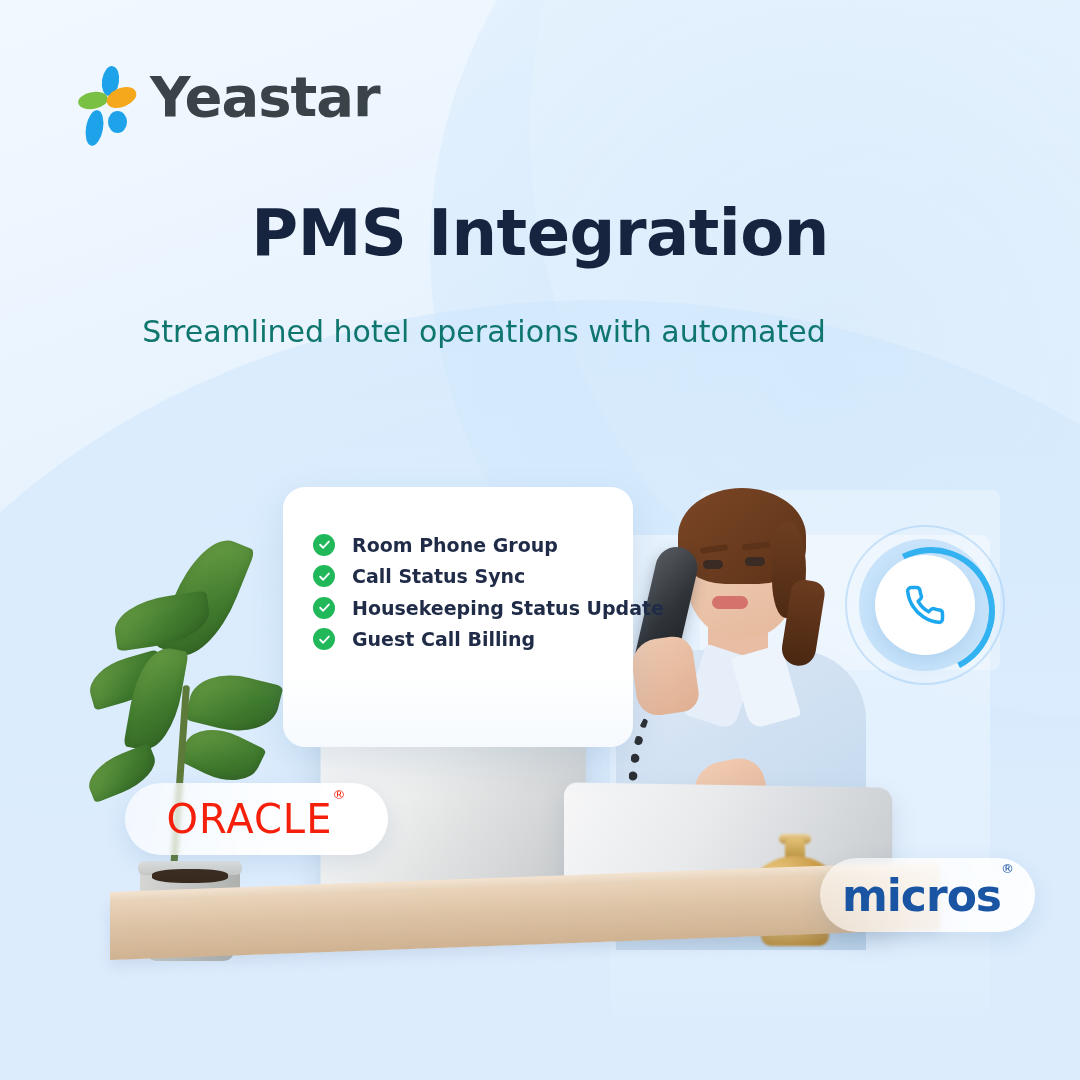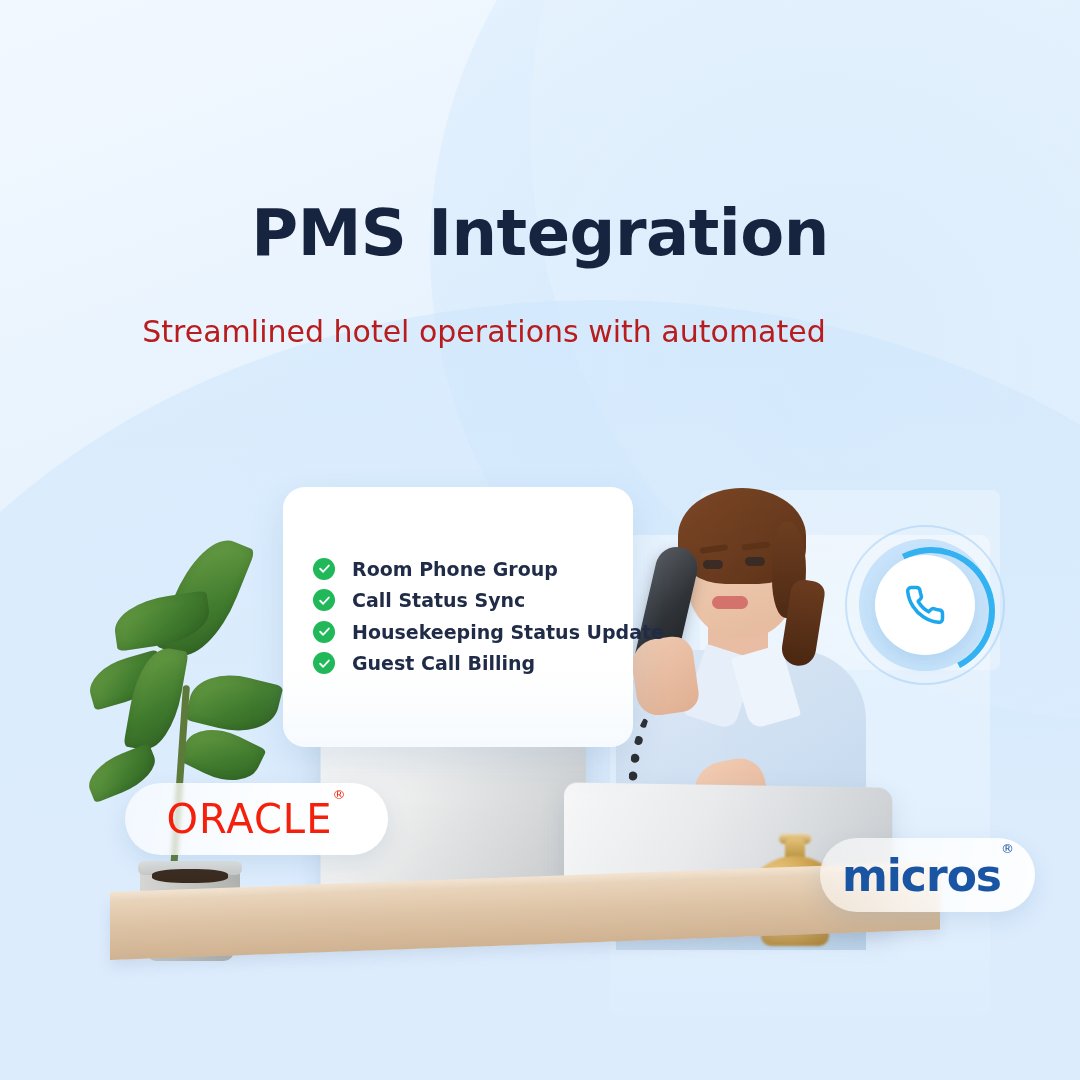--- a/index.html
+++ b/index.html
@@ -47,21 +47,21 @@
   }
 
   
   .title{
     position:absolute;left:0;top:196px;width:1080px;text-align:center;
     font-size:64px;font-weight:700;color:#16243f;letter-spacing:-.5px;
     font-family:"DejaVu Sans","Liberation Sans",sans-serif;
   }
   .subtitle{
     position:absolute;left:0;top:308px;width:968px;text-align:center;
-    font-size:30px;line-height:48px;color:#b91c1c;font-weight:400;
+    font-size:30px;line-height:48px;color:#0f766e;font-weight:400;
     font-family:"DejaVu Sans","Liberation Sans",sans-serif;
   }
   .subtitle div{white-space:nowrap;}
 
   
   .scene{position:absolute;left:0;top:430px;width:1080px;height:650px;}
 
   
   .panel-right{
     position:absolute;left:610px;top:105px;width:380px;height:480px;
@@ -210,21 +210,21 @@
     position:absolute;left:30px;top:250px;width:96px;height:230px;
     background:linear-gradient(150deg,#d9e6f5,#c4d8ee);border-radius:40px 26px 0 0;transform:rotate(4deg);
   }
 
   
   .card{
     position:absolute;left:283px;top:487px;width:350px;height:260px;
     background:linear-gradient(180deg,#ffffff 0%,#ffffff 70%,#f6fafe 100%);
     border-radius:22px;box-shadow:0 14px 34px rgba(90,130,175,.16);
   }
-  .feature-list{position:absolute;left:313px;top:529px;width:330px;margin-top:24px;}
+  .feature-list{position:absolute;left:313px;top:529px;width:330px;}
   .feat{display:flex;align-items:center;gap:17px;height:31.5px;}
   .check{
     width:22px;height:22px;border-radius:50%;background:#21b85a;
     display:flex;align-items:center;justify-content:center;flex:0 0 22px;
   }
   .check svg{width:13px;height:13px;}
   .feat-label{
     font-size:19px;font-weight:600;color:#1f2b47;white-space:nowrap;
     font-family:"DejaVu Sans","Liberation Sans",sans-serif;
   }
@@ -239,40 +239,50 @@
   .pill-oracle{
     left:125px;top:783px;width:263px;height:72px;
     background:linear-gradient(100deg, rgba(255,255,255,.62) 0%, rgba(255,255,255,.80) 30%, rgba(255,255,255,.94) 62%, rgba(255,255,255,.97) 100%);
   }
   .oracle-text{
     font-size:40px;font-weight:400;color:#f5200c;letter-spacing:1px;
     font-family:"DejaVu Sans","Liberation Sans",sans-serif;position:relative;
   }
   .oracle-text sup{font-size:13px;top:-20px;position:relative;}
   .pill-micros{
-    left:820px;top:838px;width:215px;height:74px;
+    left:820px;top:858px;width:215px;height:74px;
     background:linear-gradient(100deg, rgba(255,255,255,.55) 0%, rgba(255,255,255,.78) 45%, rgba(255,255,255,.92) 100%);
   }
   .micros-text{
     font-size:44px;font-weight:700;color:#1a55a3;letter-spacing:-1px;
     font-family:"DejaVu Sans","Liberation Sans",sans-serif;position:relative;
   }
   .micros-text sup{font-size:13px;top:-22px;position:relative;font-weight:400;}
 </style>
 </head>
 <body>
 
 <div id="stage">
 
   <div class="bg-base"></div>
   <div class="bg-arc-tr"></div>
   <div class="bg-arc-blue"></div>
   <div class="bg-sweep"></div>
   <div class="bg-bottom"></div>
 
+  <div class="logo">
+    <div class="logo-mark">
+      <span class="pt-top"></span>
+      <span class="pt-left"></span>
+      <span class="pt-right"></span>
+      <span class="pt-bl"></span>
+      <span class="pt-dot"></span>
+    </div>
+    <div class="logo-word">Yeastar</div>
+  </div>
 
   <div class="title">PMS Integration</div>
   <div class="subtitle">
     <div>Streamlined hotel operations with automated</div>
   </div>
 
   <div class="scene">
 
     <div class="panel-right"></div>
     <div class="panel-right2"></div>

